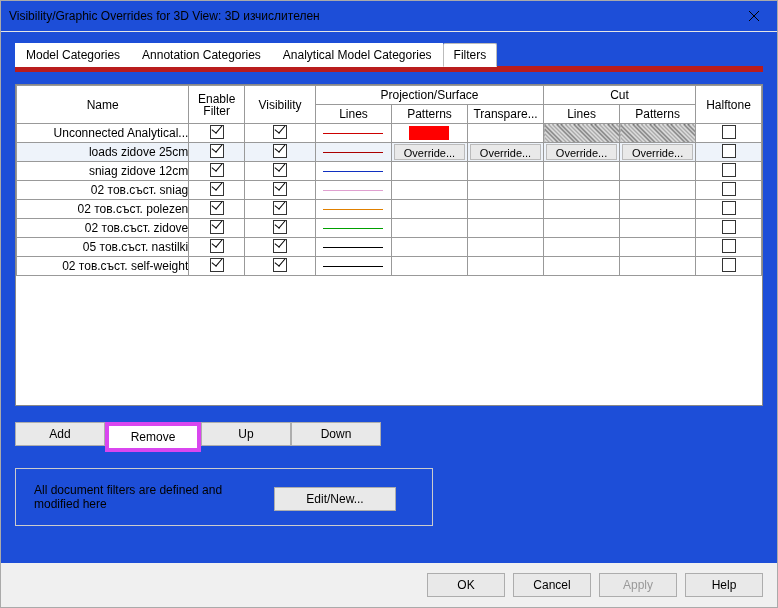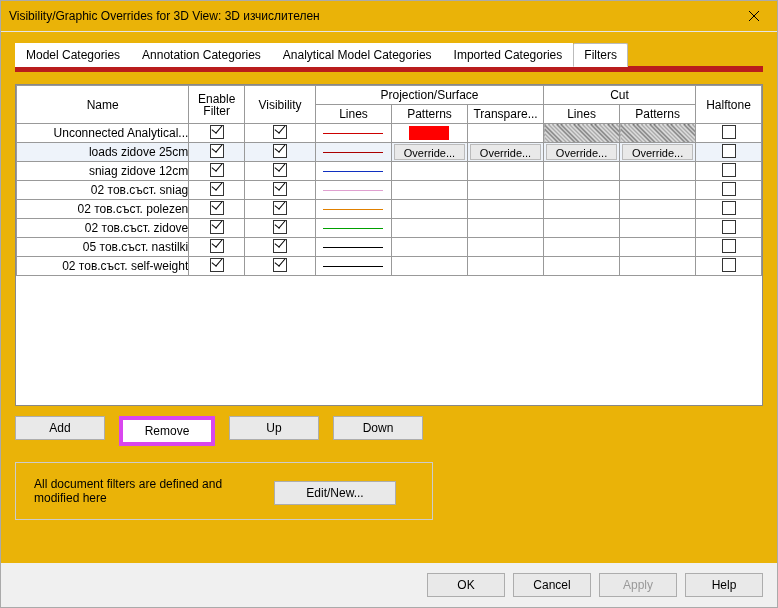--- a/index.html
+++ b/index.html
@@ -1,36 +1,36 @@
 <!DOCTYPE html>
 <html><head>
 <meta charset="utf-8">
 <style>
 html,body{margin:0;padding:0;font-family:"Segoe UI",Tahoma,sans-serif;font-size:12px;color:#000;background:#fff}
-.dialog{width:778px;height:608px;border:1px solid #aaa;box-sizing:border-box;display:flex;flex-direction:column;background:#eab308}
+.dialog{width:778px;height:608px;border:1px solid #aaa;box-sizing:border-box;display:flex;flex-direction:column;background:#1d4ed8}
 .titlebar{height:30px;display:flex;align-items:center;padding:0 0 0 8px;border-bottom:1px solid #e5e5e5}
 .titlebar .title{flex:1;font-size:12px}
 .titlebar .close{width:46px;height:30px;display:flex;align-items:center;justify-content:center;font-size:14px}
 .titlebar .close svg{width:10px;height:10px;stroke:#000;stroke-width:1}
 .body{flex:1;padding:10px 14px 0 14px;display:flex;flex-direction:column}
 .tabs{display:flex;border-bottom:6px solid #b91c1c;margin-bottom:12px}
 .tab{padding:4px 10px;border:1px solid transparent;border-bottom:none;position:relative;top:1px;background:#fff;color:#000}
 .tab.inactive{border-color:transparent}
 .tab.active{border:1px solid #bbb;border-bottom:1px solid #fff;border-radius:2px 2px 0 0}
 .grid-wrap{border:1px solid #888;height:320px;overflow:hidden;background:#fff}
 table{border-collapse:collapse;width:100%;table-layout:fixed}
 th,td{border:1px solid #999;padding:0;height:18px;font-weight:normal;font-size:12px;text-align:center;vertical-align:middle;overflow:hidden;white-space:nowrap;text-overflow:ellipsis}
 th{background:#fff}
 .namecell{text-align:right;padding-left:4px}
 .chk{display:inline-block;width:12px;height:12px;border:1px solid #333;position:relative;background:#fff}
 .chk.checked::after{content:"";position:absolute;left:1px;top:-1px;width:9px;height:5px;border-left:1.5px solid #000;border-bottom:1.5px solid #000;transform:rotate(-50deg)}
 .line-sample{display:inline-block;width:60px;height:0;border-top:1px solid #000;vertical-align:middle}
 .overridebtn{display:inline-block;width:calc(100% - 4px);height:16px;line-height:16px;margin:1px 2px;background:#e9e9e9;border:1px solid #bbb;font-size:11px;box-sizing:border-box}
 .swatch{display:inline-block;width:40px;height:14px;vertical-align:middle}
-.btnrow{display:flex;gap:14px;margin-top:10px}
+.btnrow{display:flex;gap:0;margin-top:16px}
 .btn{width:88px;height:22px;background:#e9e9e9;border:1px solid #adadad;display:flex;align-items:center;justify-content:center;font-size:12px}
 .btn.primary{border:4px solid #d946ef;background:#fff}
 .docbox{margin-top:16px;border:1px solid #ccc;padding:14px 18px;display:flex;align-items:flex-end;gap:40px;width:380px}
 .docbox .txt{width:200px;font-size:12px;line-height:14px}
 .footer{height:44px;border-top:0;display:flex;align-items:center;justify-content:flex-end;gap:8px;padding:0 14px;background:#f0f0f0}
 .footer .btn{width:76px}
 .footer .btn.disabled{color:#9a9a9a}
 .sel-row td{background:#eef3fa}
 .hatch{background:repeating-linear-gradient(45deg,#777,#777 1px,#ddd 1px,#ddd 3px)}
 </style>
@@ -47,21 +47,20 @@
         </svg>
   </div>
 </div>
 
 <div class="body">
 
   <div class="tabs">
     <div class="tab inactive">Model Categories</div>
     <div class="tab inactive">Annotation Categories</div>
     <div class="tab inactive">Analytical Model Categories</div>
-    <div class="tab inactive">Imported Categories</div>
     <div class="tab active">Filters</div>
   </div>
 
   <div class="grid-wrap">
     <table>
       <colgroup>
         <col style="width:170px">
             <col style="width:55px">
             <col style="width:70px">
         <col style="width:75px">

